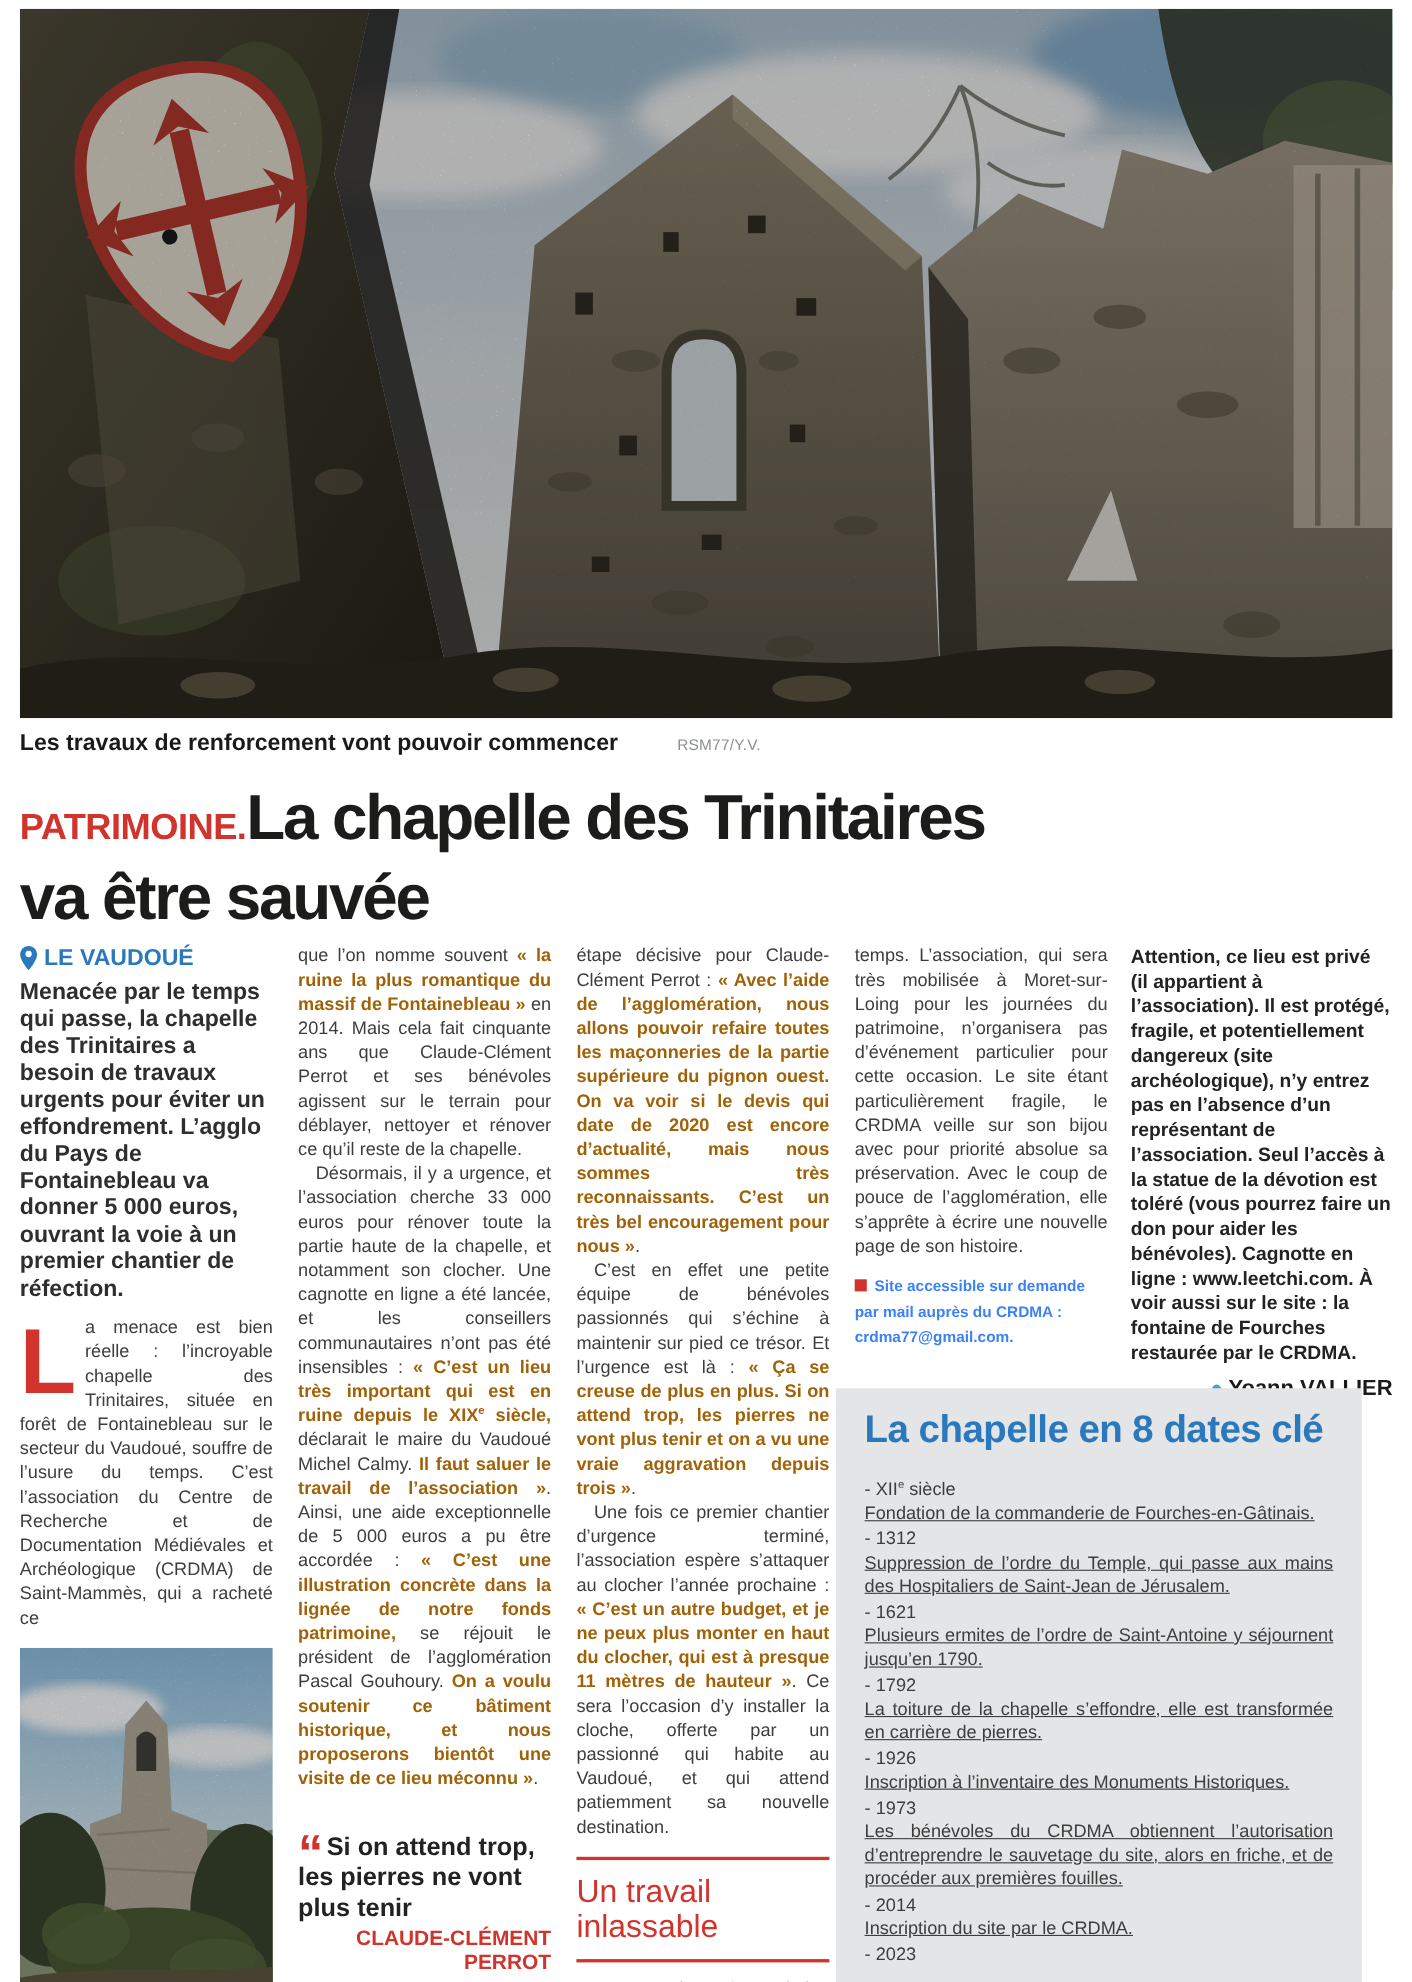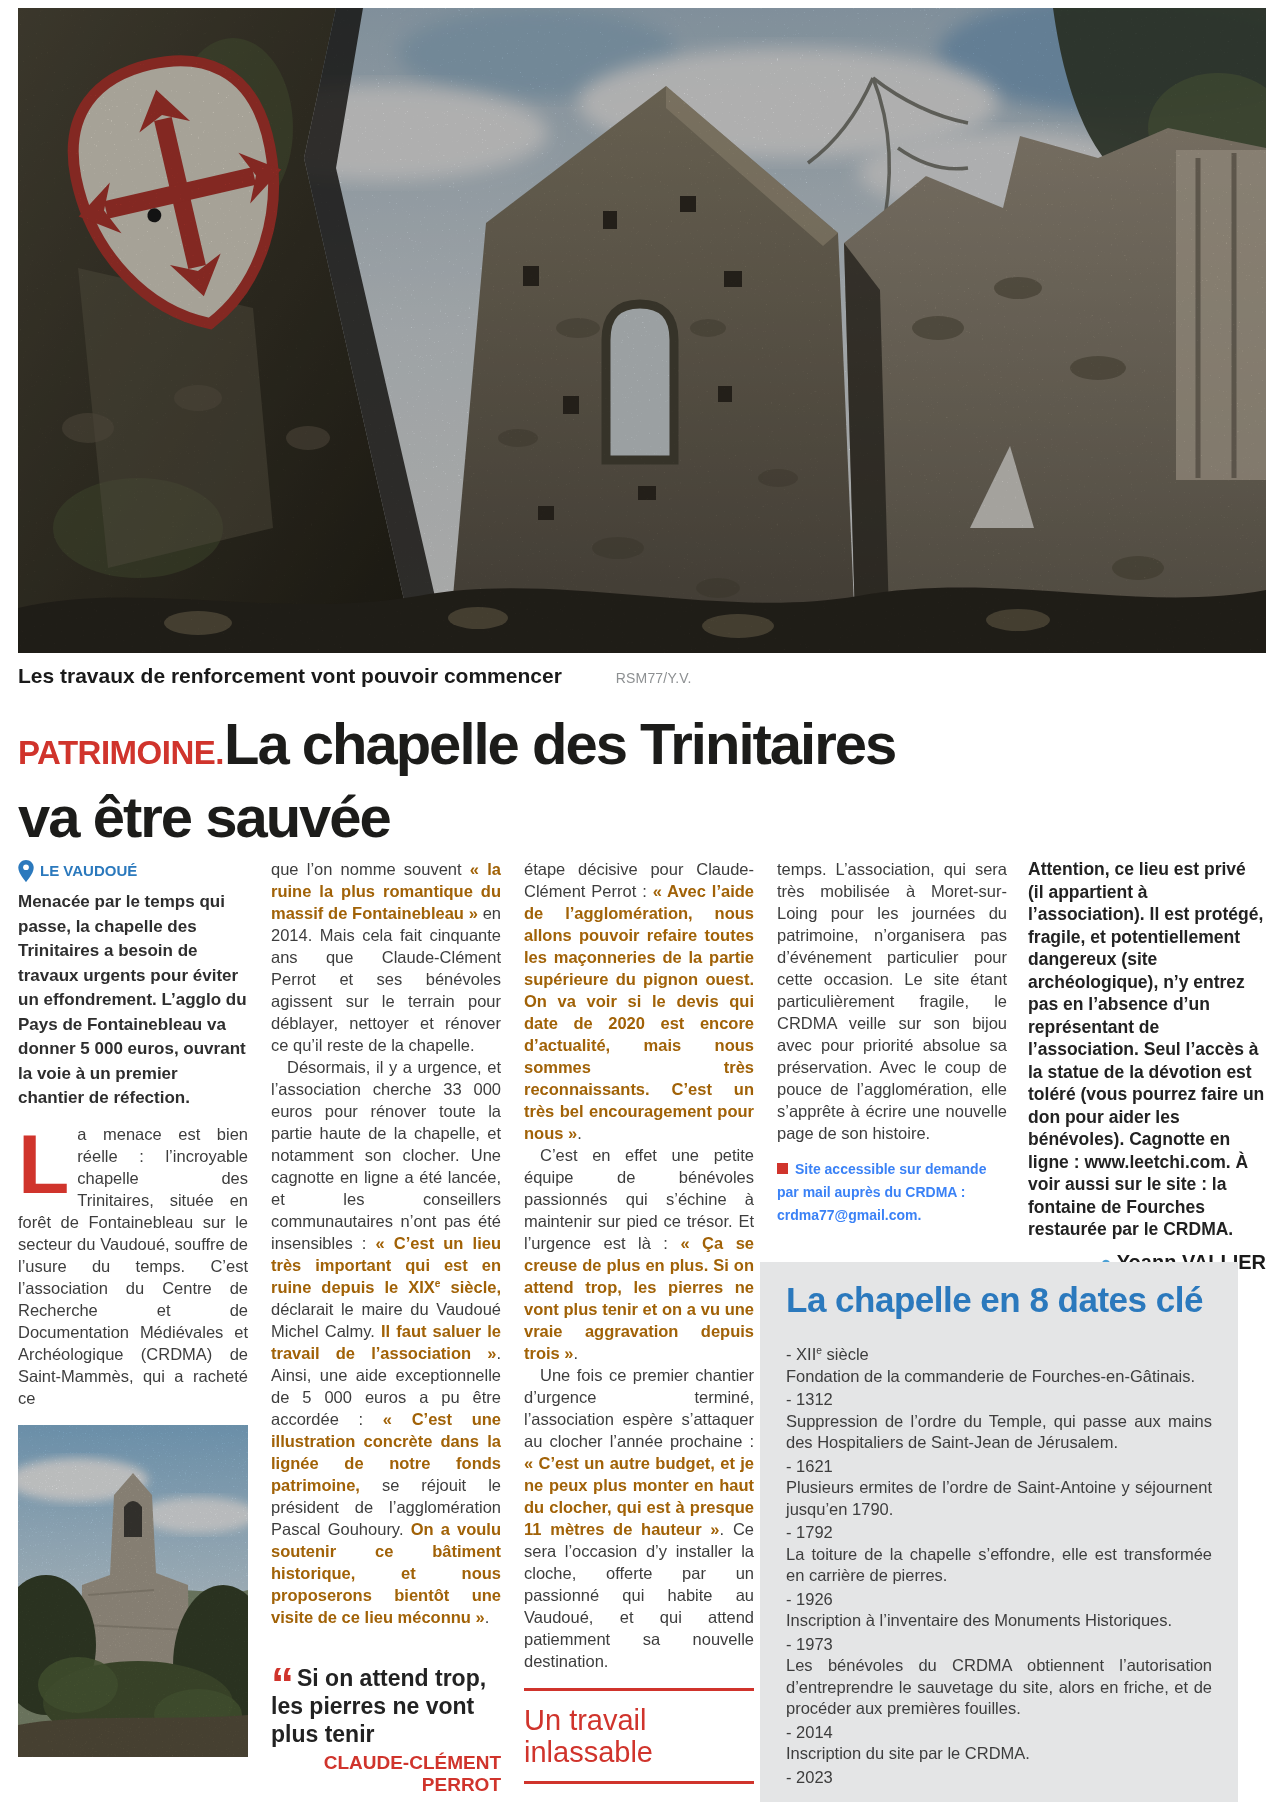--- a/index.html
+++ b/index.html
@@ -18,23 +18,23 @@
   .kicker{color:var(--red);font-size:33px;letter-spacing:-.5px;}
   .hl{font-size:58px;color:var(--headline);letter-spacing:-2px;}
   
   .col{position:absolute;top:858px;width:230px;font-size:16.5px;line-height:22px;text-align:justify;color:var(--ink);}
   .c1{left:18px;}.c2{left:271px;}.c3{left:524px;}.c4{left:777px;}.c5{left:1028px;width:238px;text-align:left;}
   .para{margin:0;}
   .ind{text-indent:16px;}
   .b{font-weight:bold;color:#a16207;}
   .sup{vertical-align:super;font-size:.62em;line-height:0;}
   
-  .location{display:flex;align-items:center;gap:6px;color:var(--blue);font-weight:bold;font-size:15px;margin:2px 0 8px;text-align:center;}
+  .location{display:flex;align-items:center;gap:6px;color:var(--blue);font-weight:bold;font-size:21px;margin:2px 0 8px;text-align:center;}
   .location svg{flex:0 0 auto;}
-  .lede{margin:0 0 12px;font-weight:bold;font-size:17px;line-height:24.5px;text-align:left;color:#2e2e2e;}
+  .lede{margin:0 0 12px;font-weight:bold;font-size:21px;line-height:24.5px;text-align:left;color:#2e2e2e;}
   .dropcap{float:left;color:var(--red);font-weight:bold;font-size:84px;line-height:70px;margin:6px 8px 0 0;}
   .photo2{margin:16px 0 0;width:230px;height:332px;overflow:hidden;}
   .photo2 svg{display:block;width:100%;height:100%;}
   
   .pullquote{margin:36px 0 16px;text-align:left;}
   .pq-icon{color:var(--red);font-weight:bold;font-size:46px;line-height:0;vertical-align:-14px;margin-right:6px;letter-spacing:-3px;}
   .pq-text{font-weight:bold;font-size:23px;line-height:28px;color:#222;}
   .pq-attr{margin-top:4px;color:var(--red);font-weight:bold;font-size:19px;text-align:right;}
   
   .section-head{margin:16px 0 14px;padding:13px 0;border-top:3px solid var(--red);border-bottom:3px solid var(--red);
@@ -44,21 +44,21 @@
   .note-square{display:inline-block;width:11px;height:11px;background:var(--red);margin-right:7px;}
   
   .warning{margin:0;font-weight:bold;font-size:17.5px;line-height:22.5px;color:#222;}
   .byline{margin-top:10px;text-align:right;font-weight:bold;font-size:20px;color:#1a1a1a;}
   .byline-dot{color:#4aa0d5;font-size:19px;margin-right:5px;}
   
   .datesbox{position:absolute;left:760px;top:1262px;width:478px;height:600px;box-sizing:border-box;
             background:var(--boxbg);border-radius:0 0 46px 0;padding:18px 26px 0 26px;overflow:hidden;}
   .datesbox-title{margin:0 0 24px;color:var(--blue);font-size:35px;line-height:40px;font-weight:bold;letter-spacing:-.5px;}
   .date-label{font-size:16.5px;line-height:21.5px;margin-top:2px;color:var(--ink);}
-  .date-desc{font-size:16.5px;line-height:21.5px;text-align:justify;color:var(--ink);}
+  .date-desc{font-size:16.5px;line-height:21.5px;text-align:justify;color:var(--ink);text-decoration:underline;}
 </style>
 </head>
 <body>
 
 <div class="page">
 
   <figure class="hero">
     <svg viewBox="0 0 1248 645" preserveAspectRatio="none">
       <defs>
         <linearGradient id="sky" x1="0" y1="0" x2="0" y2="1">

